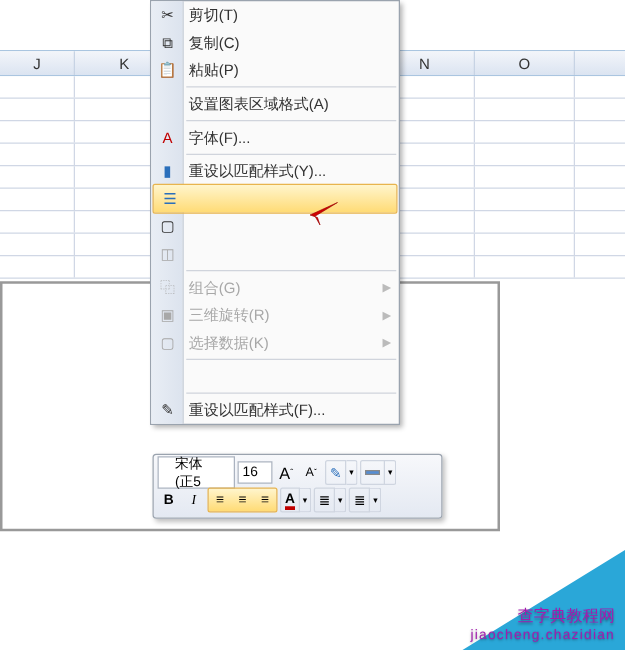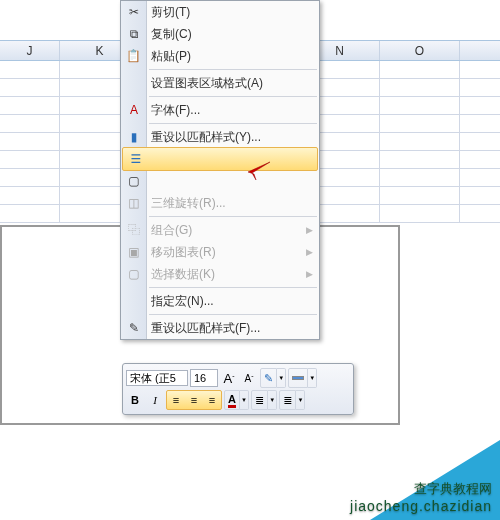--- a/index.html
+++ b/index.html
@@ -25,32 +25,32 @@
 .mi .arrow { position: absolute; right: 6px; font-size: 9px; color: #666; }
 .mi.disabled .arrow { color: #bbb; }
 .sep { height: 1px; background: #d0d4dc; margin: 2px 2px 2px 28px; }
 
 .arrow-callout { position: absolute; left: 242px; top: 160px; width: 30px; height: 20px; }
 .arrow-callout svg { width: 100%; height: 100%; }
 
 .mini-toolbar { position: absolute; left: 122px; top: 363px; width: 232px; background: linear-gradient(#f7f8fb, #e4e9f2); border: 1px solid #9aa3ae; border-radius: 3px; padding: 3px; box-shadow: 2px 2px 4px rgba(0,0,0,0.25); font-size: 11px; }
 .tb-row { display: flex; align-items: center; gap: 2px; height: 22px; }
 .tb-btn { display: inline-flex; align-items: center; justify-content: center; min-width: 18px; height: 20px; border: 1px solid transparent; border-radius: 2px; padding: 0 2px; font-size: 11px; cursor: default; }
-.font-sel { border: 1px solid #abb3c0; background: #fff; height: 16px; padding: 0 3px; font-size: 11px; display: flex; align-items: center; width: 62px; }
+.font-sel { border: 1px solid #abb3c0; background: #fff; height: 26px; padding: 0 13px; font-size: 11px; display: flex; align-items: center; width: 62px; }
 .size-sel { border: 1px solid #abb3c0; background: #fff; height: 18px; padding: 0 3px; font-size: 11px; display: flex; align-items: center; width: 28px; }
 .split { display: flex; }
 .split .main { border: 1px solid #cfd5e0; border-radius: 2px 0 0 2px; height: 20px; padding: 0 3px; display: flex; align-items: center; }
 .split .dd { border: 1px solid #cfd5e0; border-left: 0; border-radius: 0 2px 2px 0; height: 20px; width: 9px; display: flex; align-items: center; justify-content: center; font-size: 7px; }
 .align-grp { display: flex; border: 1px solid #e8b44d; background: linear-gradient(#fff5cc, #ffdb75); border-radius: 2px; height: 20px; }
 .align-grp span { width: 18px; text-align: center; line-height: 18px; font-size: 11px; }
 
 .watermark { position: absolute; right: 0; bottom: 0; width: 190px; height: 100px; }
 .watermark svg { width: 100%; height: 100%; }
-.wm-text { position: absolute; right: 8px; bottom: 6px; text-align: right; color: #14532d; font-size: 13px; text-shadow: 0 1px 2px rgba(0,0,0,0.4); font-family: SimSun, serif; }
-.wm-text .line2 { font-size: 14px; letter-spacing: 1px; text-align: right; }
+.wm-text { position: absolute; right: 8px; bottom: 6px; text-align: right; color: #a21caf; font-size: 13px; text-shadow: 0 1px 2px rgba(0,0,0,0.4); font-family: SimSun, serif; }
+.wm-text .line2 { font-size: 11px; letter-spacing: 1px; text-align: right; }
 </style>
 </head>
 <body>
 
 <div class="grid">
   <div class="col-headers">
     <div>J</div>
     <div>K</div>
     <div>L</div>
     <div>M</div>
@@ -166,42 +166,40 @@
         <span>重设以匹配样式(Y)...</span>
       </div>
       <div class="mi highlighted">
         <span class="ico" style="color: rgb(42, 111, 187);">☰</span>
       </div>
       <div class="mi">
         <span class="ico">▢</span>
       </div>
       <div class="mi disabled">
         <span class="ico">◫</span>
-        <span>三维旋转(R)...</span>
       </div>
       <div class="sep"></div>
       <div class="mi disabled">
         <span class="ico">⿻</span>
         <span>组合(G)</span>
         <span class="arrow">▶</span>
       </div>
       <div class="mi disabled">
         <span class="ico">▣</span>
-        <span>移动图表(R)</span>
+        <span>三维旋转(R)</span>
         <span class="arrow">▶</span>
       </div>
       <div class="mi disabled">
         <span class="ico">▢</span>
         <span>选择数据(K)</span>
         <span class="arrow">▶</span>
       </div>
       <div class="sep"></div>
       <div class="mi">
         <span class="ico"></span>
-        <span>指定宏(N)...</span>
       </div>
       <div class="sep"></div>
       <div class="mi">
         <span class="ico">✎</span>
         <span>重设以匹配样式(F)...</span>
       </div>
     </div>
 </div>
 
 <div class="arrow-callout">

